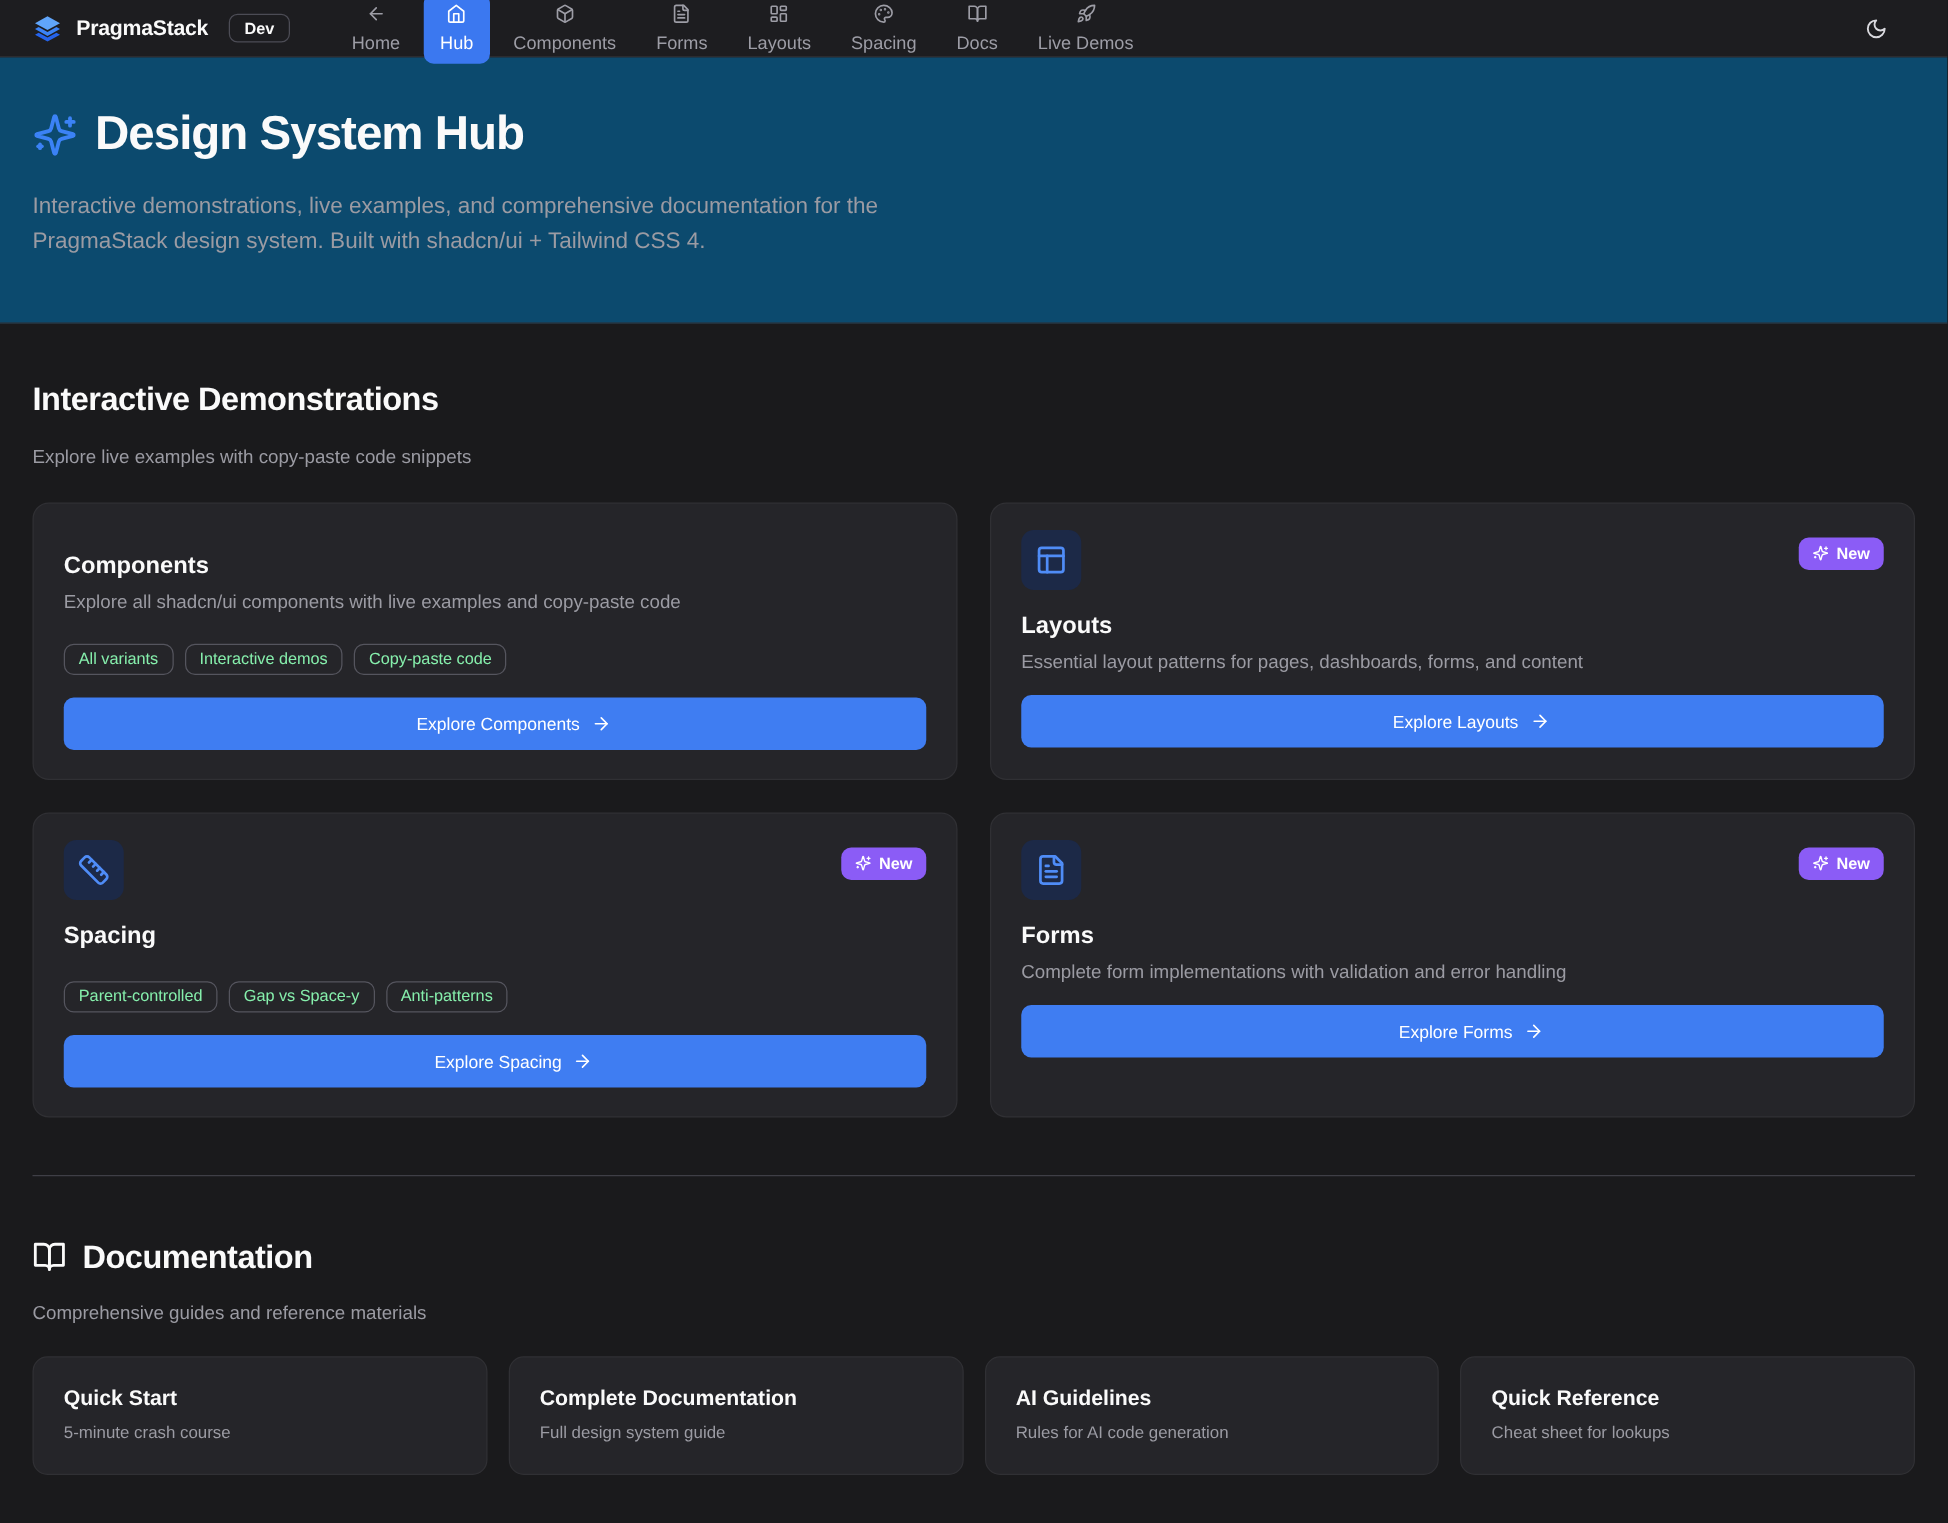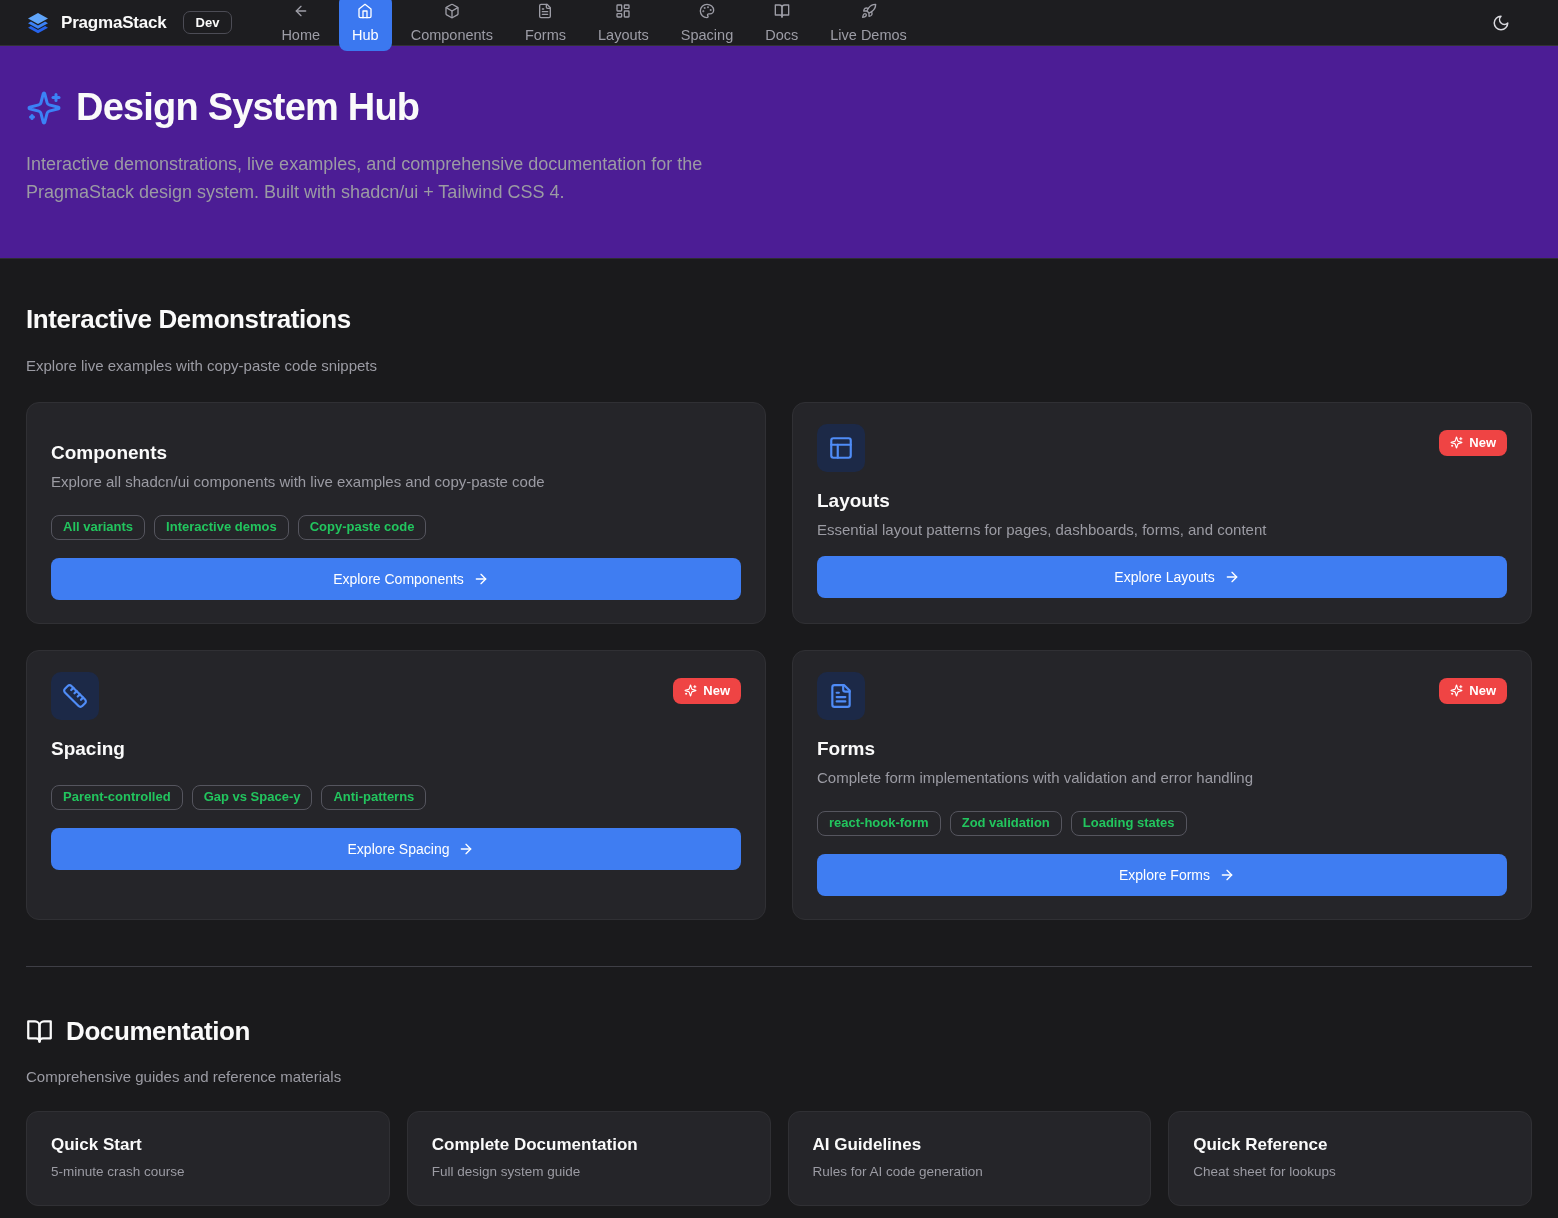--- a/index.html
+++ b/index.html
@@ -31,21 +31,21 @@
   }
   .nav-item svg { width:16px; height:16px; }
   .nav-item.active { background:#3b78f0; color:#fff; }
   .theme-toggle {
     margin-left:auto; margin-right:14px; background:transparent; border:none;
     color:#d9d9de; cursor:pointer; padding:8px;
   }
   .theme-toggle svg { width:18px; height:18px; }
 
   
-  .hero { background:#4c1d95; border-bottom:1px solid #2d2d31; padding:40px 26px 52px; }
+  .hero { background:#0c4a6e; border-bottom:1px solid #2d2d31; padding:40px 26px 52px; }
   .hero-title-row { display:flex; align-items:center; gap:14px; }
   .hero-title-row svg { width:36px; height:36px; color:#3b82f6; }
   .hero-title { font-size:38px; font-weight:700; letter-spacing:-0.8px; line-height:1.15; }
   .hero-sub { margin-top:20px; max-width:748px; font-size:18px; line-height:1.56; color:#9b9ba3; }
 
   
   .main { padding:0 26px 18px; }
   .section-heading { font-size:26px; font-weight:700; letter-spacing:-0.4px; line-height:1.15; }
   .section-sub { margin-top:22px; font-size:15px; color:#9b9ba3; }
   .demos { padding-top:46px; }
@@ -57,30 +57,30 @@
   }
   .card-top { display:flex; justify-content:space-between; align-items:flex-start; }
   .icon-box {
     width:48px; height:48px; border-radius:10px; background:#1c2947;
     display:flex; align-items:center; justify-content:center;
   }
   .icon-box svg { width:26px; height:26px; color:#4f8cf7; }
   .badge { font-size:13px; font-weight:700; border-radius:8px; line-height:1.25; }
   .badge.outline { border:1px solid #55555e; padding:4px 11px; color:#fafafa; margin-top:6px; }
   .badge.solid {
-    background:#ef4444; color:#fff; padding:5px 11px;
+    background:#8b5cf6; color:#fff; padding:5px 11px;
     display:flex; align-items:center; gap:6px; margin-top:6px;
   }
   .badge.solid svg { width:13px; height:13px; }
   .card-title { margin-top:18px; font-size:19px; font-weight:700; }
   .card-desc { margin-top:9px; font-size:15px; color:#9b9ba3; }
   .tags { margin-top:25px; display:flex; gap:9px; }
   .tag {
     border:1px solid #55555e; border-radius:8px; padding:3px 11px;
-    font-size:13px; font-weight:700; color:#22c55e; line-height:1.3;
+    font-size:13px; font-weight:400; color:#86efac; line-height:1.3;
   }
   .explore-btn {
     margin-top:18px; width:100%; height:42px; background:#3f7df2; border:none;
     border-radius:8px; color:#fff; font-size:14px; font-weight:500;
     display:flex; align-items:center; justify-content:center; gap:9px;
     cursor:pointer; font-family:inherit;padding-left:30px;
   }
   .explore-btn svg { width:16px; height:16px; }
 
   .divider { border:none; border-top:1px solid #3f3f46; margin:46px 0 0; }
@@ -340,25 +340,20 @@
           </div>
           <span class="badge solid">
             <svg>
                 <use href="#i-sparkles"></use>
               </svg>
             <span>New</span>
           </span>
         </div>
         <h3 class="card-title">Forms</h3>
         <p class="card-desc">Complete form implementations with validation and error handling</p>
-        <div class="tags">
-          <span class="tag">react-hook-form</span>
-          <span class="tag">Zod validation</span>
-          <span class="tag">Loading states</span>
-        </div>
         <button class="explore-btn">
           <span>Explore Forms</span>
           <svg>
               <use href="#i-arrow-right"></use>
             </svg>
         </button>
       </div>
 
     </div>
   </section>

